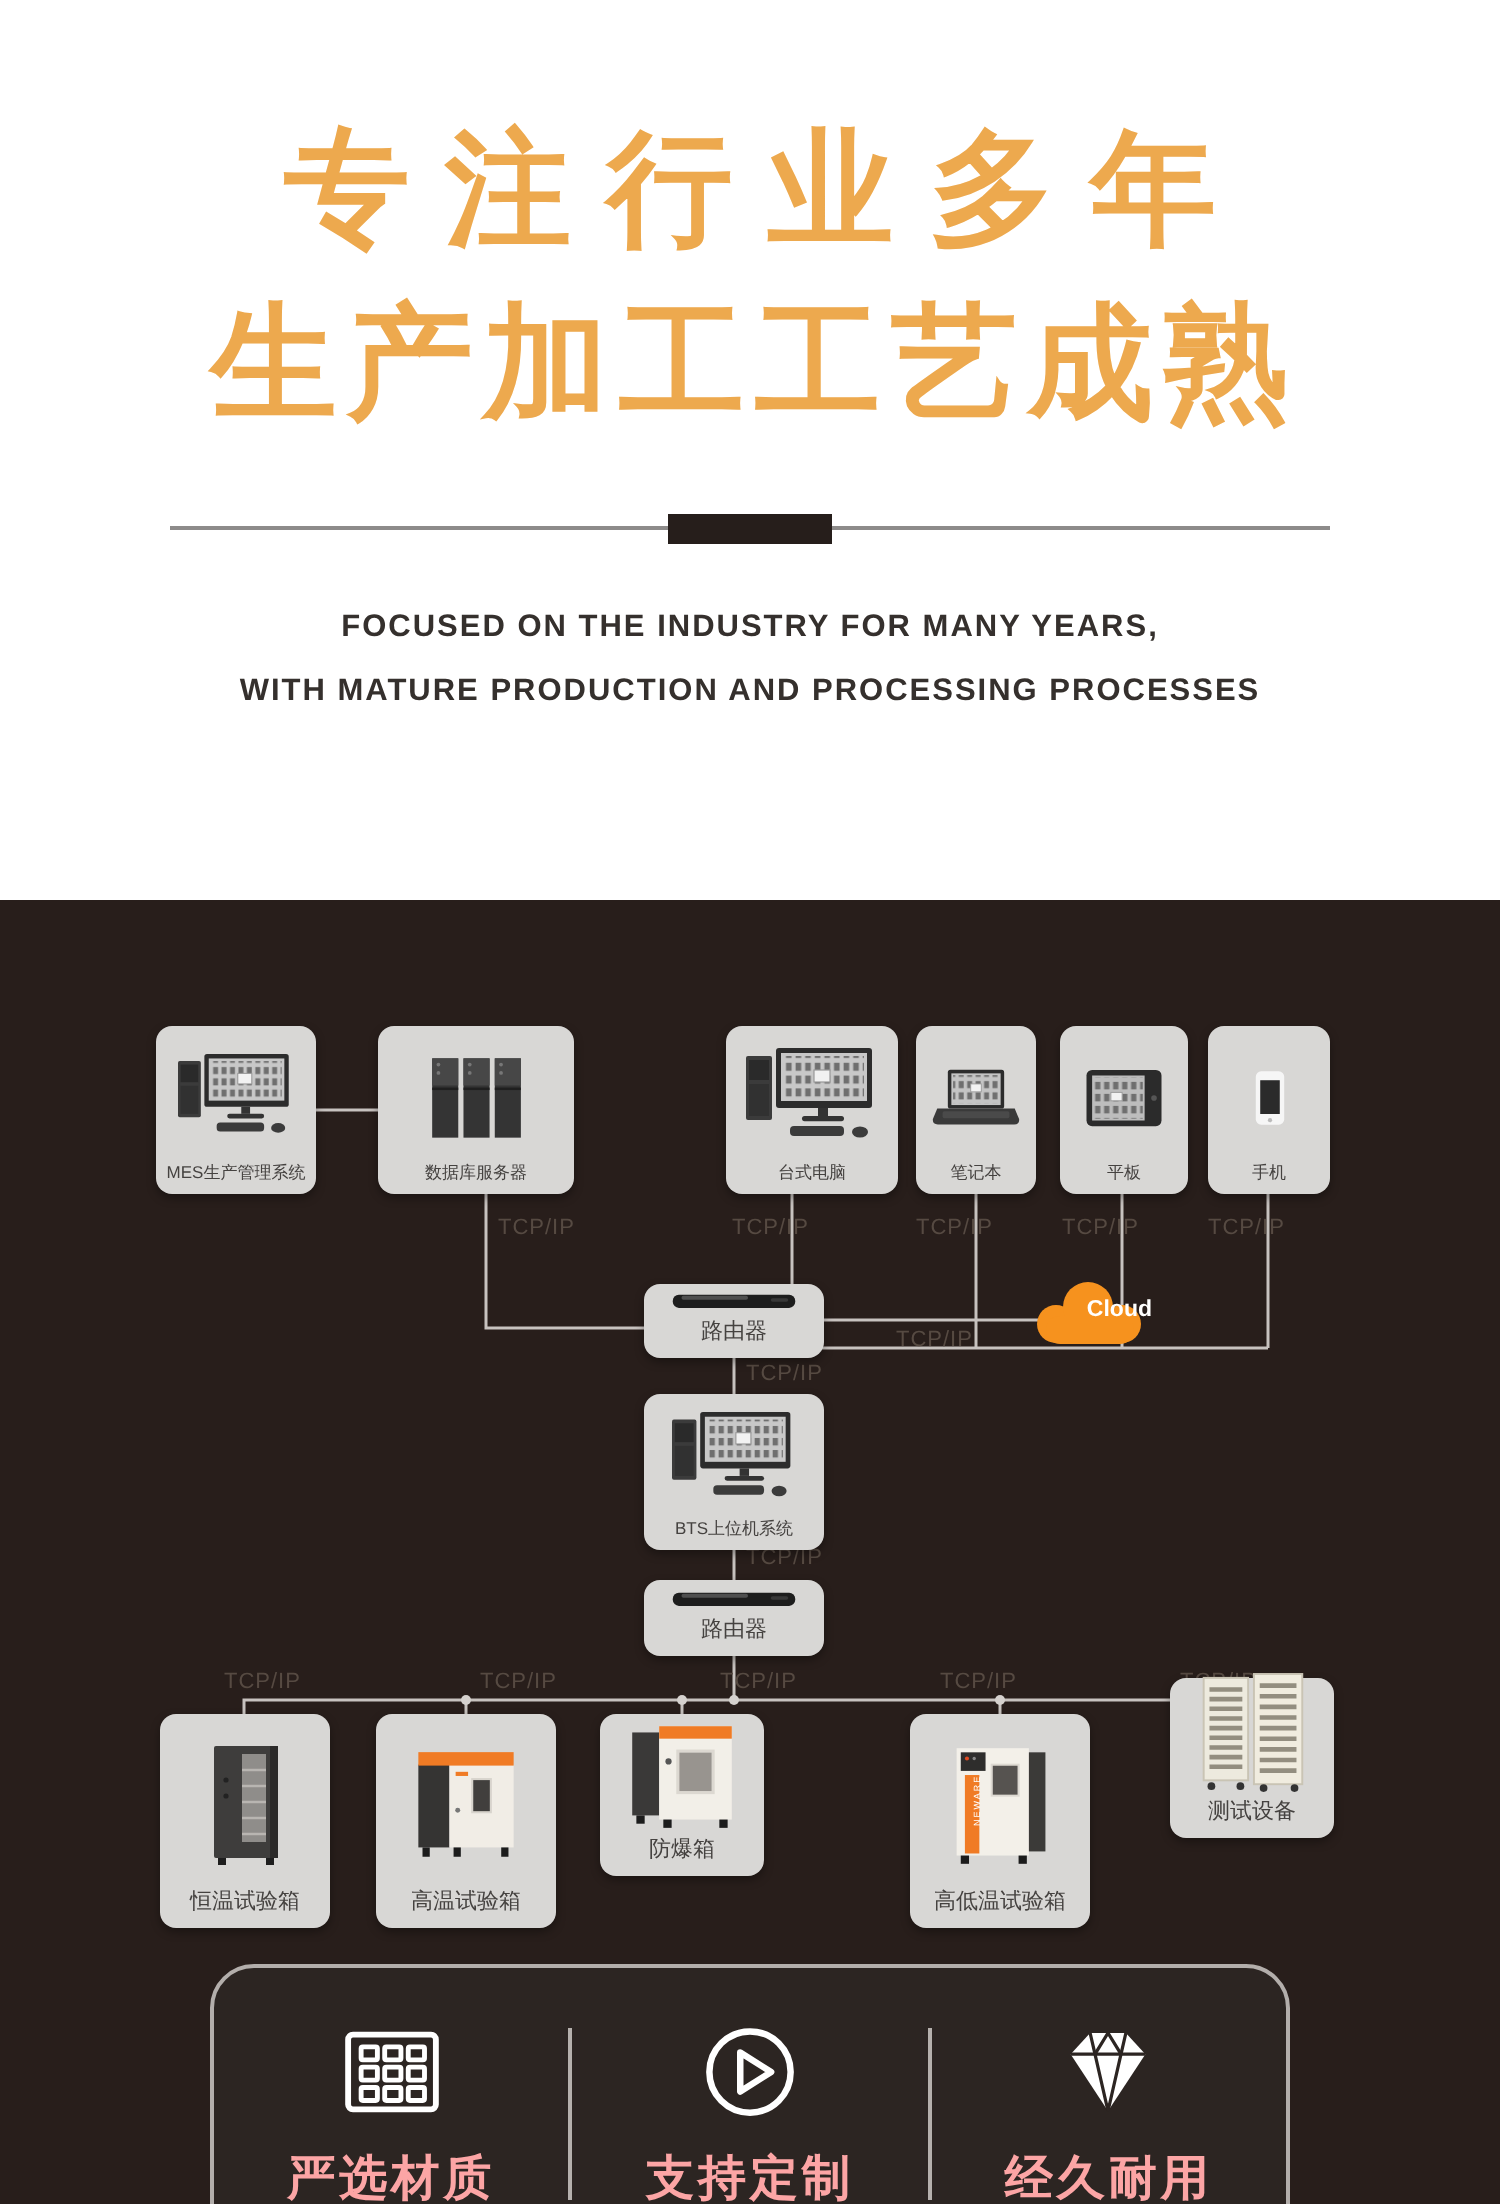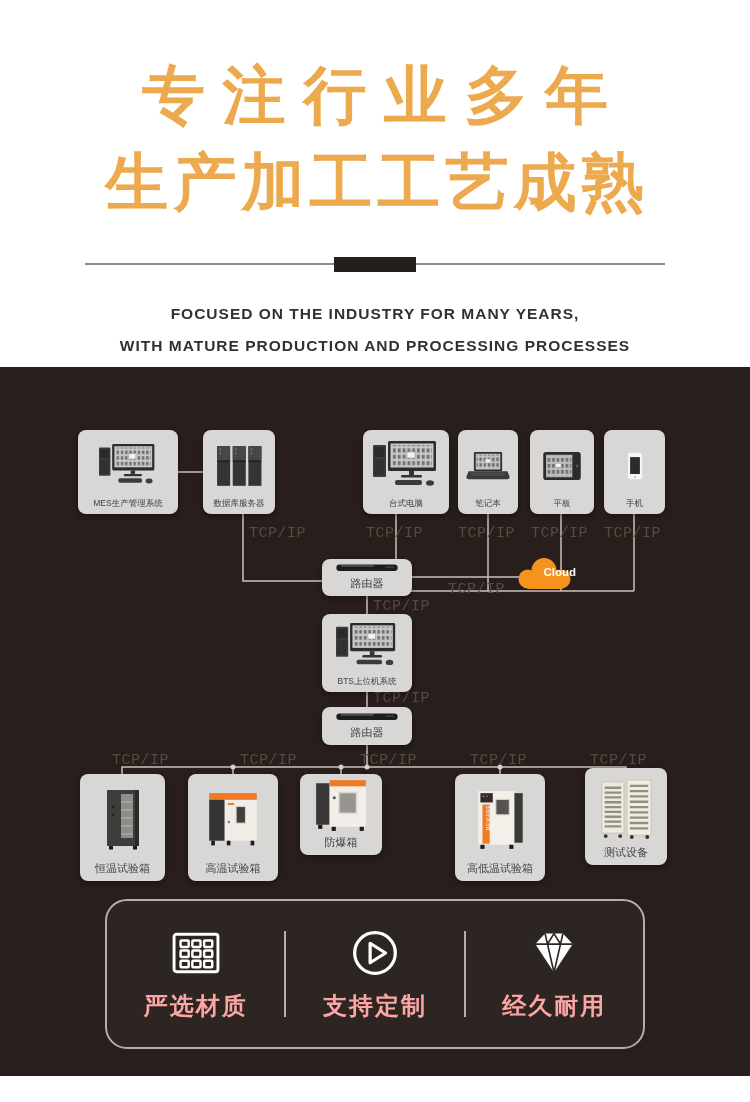--- a/index.html
+++ b/index.html
@@ -1,41 +1,41 @@
 <!DOCTYPE html>
 <html><head>
 <meta charset="utf-8">
 <style>
   * { margin:0; padding:0; box-sizing:border-box; }
   html,body { background:#fff; }
   body { width:750px; height:1102px; overflow:hidden; font-family:"Liberation Sans", sans-serif; position:relative; }
   .page { width:750px; height:1102px; position:relative; }
 
   
-  .hero { height:367px; background:#ffffff; text-align:center; }
+  .hero { height:450px; background:#ffffff; text-align:center; }
   .title { color:#EDA94E; font-weight:bold; line-height:1; }
   .t1 { padding-top:64px; font-size:63px; letter-spacing:0.28em; padding-left:0.28em; }
   .t2 { margin-top:24px; font-size:63px; letter-spacing:0.08em; padding-left:0.08em; }
   .divider { margin:42px 85px 0 85px; display:flex; align-items:center; height:16px; }
   .divider .line { flex:1; height:2px; background:#8d8b8a; }
   .divider .rect { width:82px; height:15px; background:#261e1b; }
   .subtitle { margin-top:26px; color:#35302d; font-size:15.5px; letter-spacing:1px; line-height:32px; font-weight:bold; }
 
   
   .dark { position:relative; width:750px; height:709px; background:#281E1B; }
   .wires { position:absolute; left:0; top:0; }
 
   .node { position:absolute; background:#D8D7D5; border-radius:8px; display:flex; flex-direction:column;
           align-items:center; justify-content:flex-end; padding-bottom:7px; box-shadow:0 2px 5px rgba(0,0,0,.35); }
   .node .nicon { flex:1; width:100%; display:flex; align-items:center; justify-content:center; padding-top:7px; }
   .node .nicon svg { display:block; }
   .node .nlabel { font-size:8.5px; color:#454240; white-space:nowrap; line-height:1; padding-top:4px; }
   .node-sm .nlabel { font-size:11px; }
 
-  .tcp { position:absolute; font-size:15px; color:#564a42; letter-spacing:0.5px; white-space:nowrap;font-family:Liberation Mono, monospace; }
+  .tcp { position:absolute; font-size:11px; color:#564a42; letter-spacing:0.5px; white-space:nowrap; }
 
   .cloud { position:absolute; left:514px; top:190px; width:62px; height:34px; z-index:3; }
   .cloud svg { position:absolute; left:0; top:0; }
   .cloud .cloud-label { position:absolute; left:0; top:9px; width:62px; text-align:right;
                         color:#fff; font-size:11.5px; font-weight:bold; }
 
   .brand-vert { position:absolute; left:31px; top:22px; width:8px; height:42px; writing-mode:vertical-rl;
                 transform:rotate(180deg); font-size:4.5px; color:#fff; letter-spacing:1px; text-align:center; }
 
   
@@ -270,29 +270,29 @@
     <span class="tcp" style="left:604px;top:158px">TCP/IP</span>
     <span class="tcp" style="left:448px;top:214px">TCP/IP</span>
     <span class="tcp" style="left:373px;top:231px">TCP/IP</span>
     <span class="tcp" style="left:373px;top:323px">TCP/IP</span>
     <span class="tcp" style="left:112px;top:385px">TCP/IP</span>
     <span class="tcp" style="left:240px;top:385px">TCP/IP</span>
     <span class="tcp" style="left:360px;top:385px">TCP/IP</span>
     <span class="tcp" style="left:470px;top:385px">TCP/IP</span>
     <span class="tcp" style="left:590px;top:385px">TCP/IP</span>
 
-    <div class="node" style="left:78px;top:63px;width:100px;height:84px">
+    <div class="node" style="left:78px;top:63px;width:80px;height:84px">
       <span class="nicon">
           <svg width="58" height="44">
             <use href="#i-desktop"></use>
           </svg>
         </span>
       <span class="nlabel">MES生产管理系统</span>
     </div>
-    <div class="node" style="left:203px;top:63px;width:72px;height:84px">
+    <div class="node" style="left:189px;top:63px;width:98px;height:84px">
       <span class="nicon">
           <svg width="48" height="44">
             <use href="#i-server"></use>
           </svg>
         </span>
       <span class="nlabel">数据库服务器</span>
     </div>
     <div class="node" style="left:363px;top:63px;width:86px;height:84px">
       <span class="nicon">
           <svg width="66" height="50">
@@ -386,21 +386,21 @@
     </div>
     <div class="node node-sm" style="left:455px;top:407px;width:90px;height:107px">
       <span class="nicon">
           <svg width="58" height="64">
             <use href="#i-ch4"></use>
           </svg>
         </span>
       <span class="brand-vert">NEWARE</span>
       <span class="nlabel">高低温试验箱</span>
     </div>
-    <div class="node node-sm" style="left:585px;top:401px;width:82px;height:97px">
+    <div class="node node-sm" style="left:585px;top:389px;width:82px;height:80px">
       <span class="nicon">
           <svg width="58" height="62">
             <use href="#i-ch5"></use>
           </svg>
         </span>
       <span class="nlabel">测试设备</span>
     </div>
 
     <div class="feature-card">
       <div class="feat">

